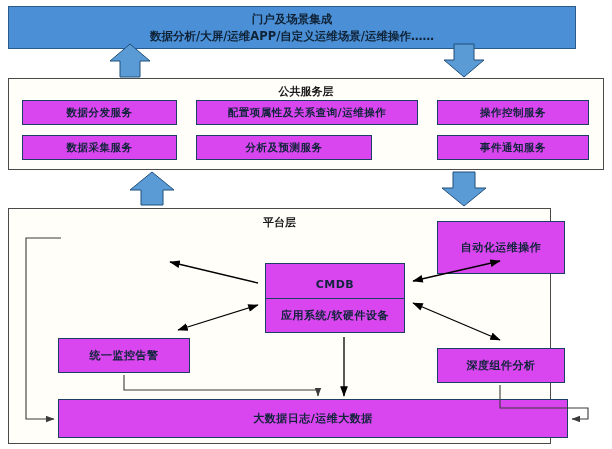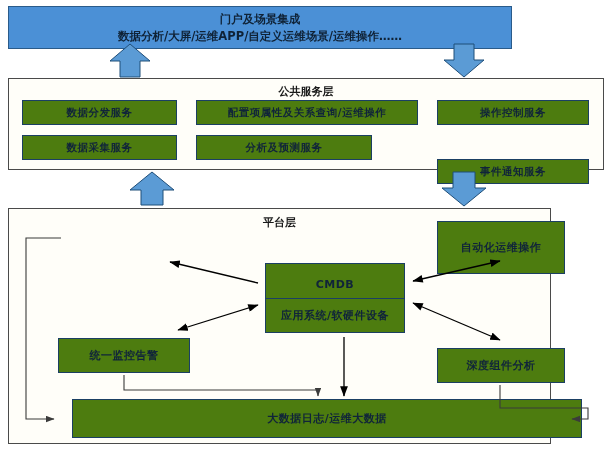--- a/index.html
+++ b/index.html
@@ -13,39 +13,39 @@
   #canvas {
     position: relative;
     width: 612px;
     height: 449px;
     background: #ffffff;
     overflow: hidden;
   }
   
   .bluebox {
     position: absolute;
-    background: #4d7c0f;
+    background: #d946ef;
     border: 1px solid #1b3f63;
     box-sizing: border-box;
     display: flex;
     align-items: center;
     justify-content: center;
     color: #10243a;
     font-size: 11px;
     font-weight: bold;
     letter-spacing: .5px;
     text-align: right;
     line-height: 1.2;
   }
   
   #portal-banner {
     position: absolute;
     left: 8px;
     top: 6px;
-    width: 504px;
+    width: 568px;
     height: 43px;
     background: #4b90d6;
     border: 1px solid #2a5b8a;
     box-sizing: border-box;
     display: flex;
     flex-direction: column;
     align-items: center;
     justify-content: center;
     color: #0f2236;
     gap: 2px;
@@ -116,32 +116,32 @@
 
   <div class="layer-panel" id="service-layer">
     <div class="layer-title">公共服务层</div>
   </div>
 
   <div class="bluebox svc" style="left:22px;  top:100px; width:155px;">数据分发服务</div>
   <div class="bluebox svc" style="left:196px; top:100px; width:222px;">配置项属性及关系查询/运维操作</div>
   <div class="bluebox svc" style="left:437px; top:100px; width:152px;">操作控制服务</div>
   <div class="bluebox svc" style="left:22px;  top:135px; width:155px;">数据采集服务</div>
   <div class="bluebox svc" style="left:196px; top:135px; width:176px;">分析及预测服务</div>
-  <div class="bluebox svc" style="left:437px; top:135px; width:152px;margin-top:24px;">事件通知服务</div>
+  <div class="bluebox svc" style="left:437px; top:135px; width:152px;">事件通知服务</div>
 
   <div class="layer-panel" id="platform-layer">
     <div class="layer-title">平台层</div>
   </div>
 
   <div class="bluebox" style="left:437px; top:221px; width:128px; height:53px;">自动化运维操作</div>
   <div class="bluebox" style="left:265px; top:263px; width:140px; height:44px;">CMDB</div>
   <div class="bluebox" style="left:265px; top:298px; width:140px; height:35px;">应用系统/软硬件设备</div>
   <div class="bluebox" style="left:58px;  top:338px; width:132px; height:35px;">统一监控告警</div>
   <div class="bluebox" style="left:437px; top:348px; width:128px; height:35px;">深度组件分析</div>
-  <div class="bluebox" style="left:58px;  top:399px; width:510px; height:39px;margin-left:14px;">大数据日志/运维大数据</div>
+  <div class="bluebox" style="left:58px;  top:399px; width:510px; height:39px;">大数据日志/运维大数据</div>
 
   <svg id="arrow-svg" viewBox="0 0 612 449">
     <defs>
       <marker id="ah" markerWidth="9" markerHeight="9" refX="7.5" refY="3" orient="auto" markerUnits="strokeWidth">
         <path d="M0,0 L8,3 L0,6 z" fill="#000000"></path>
       </marker>
       <marker id="ah-start" markerWidth="9" markerHeight="9" refX="0.5" refY="3" orient="auto" markerUnits="strokeWidth">
         <path d="M8,0 L0,3 L8,6 z" fill="#000000"></path>
       </marker>
       <marker id="ah-gray" markerWidth="9" markerHeight="9" refX="7.5" refY="3" orient="auto" markerUnits="strokeWidth">

